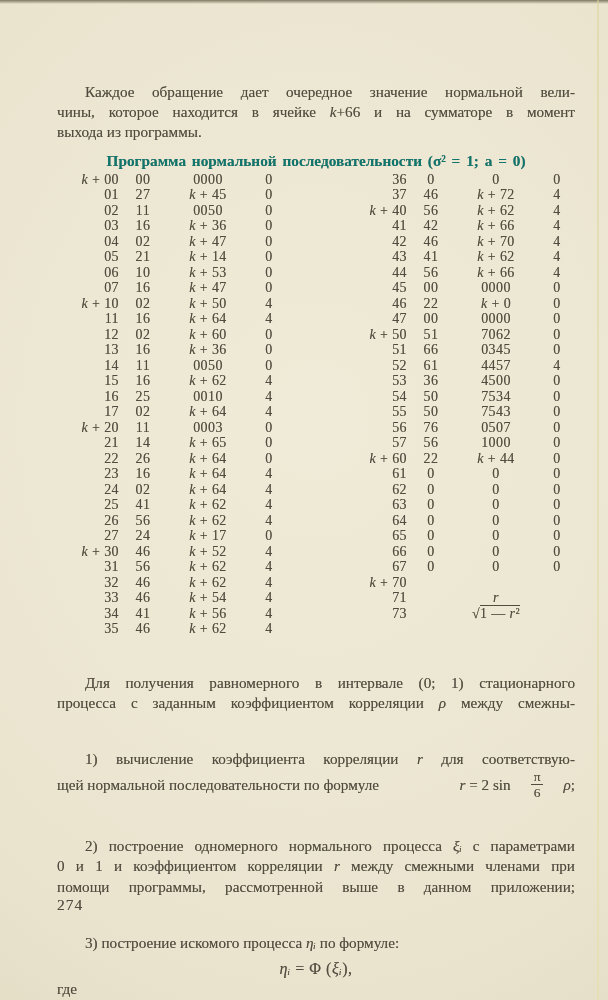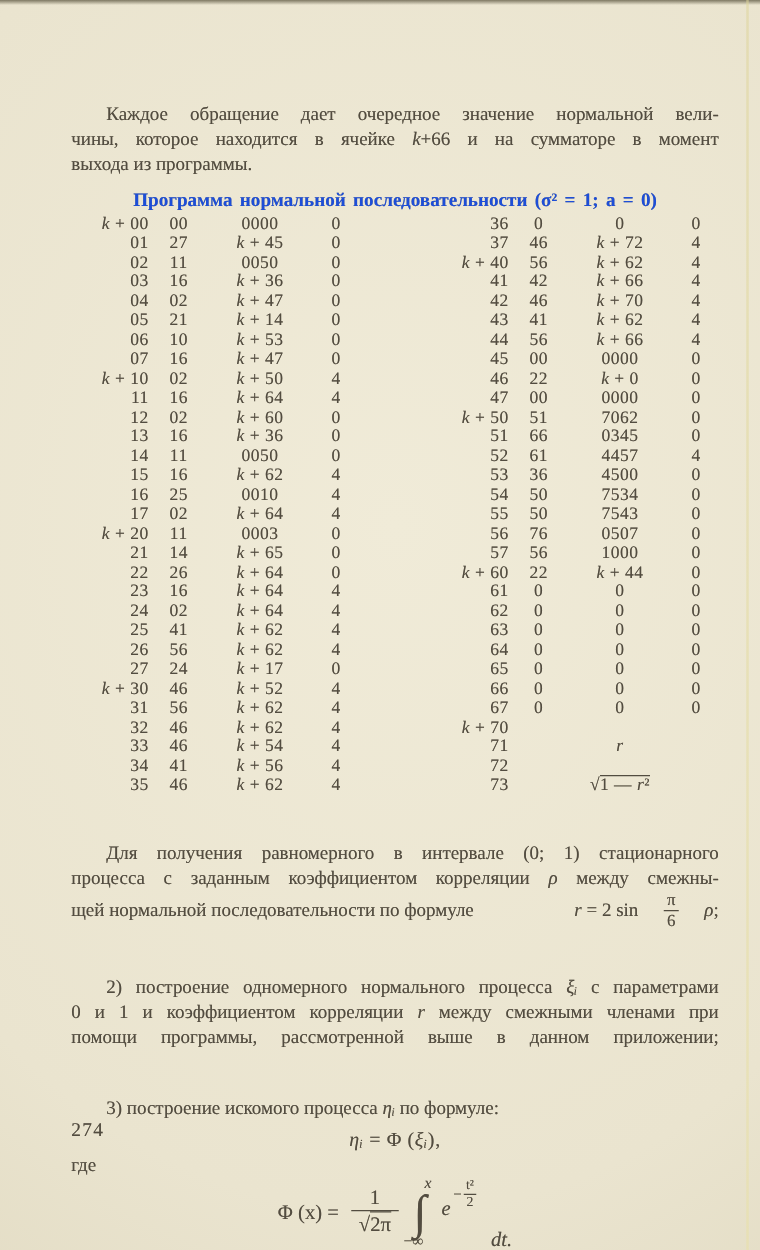--- a/index.html
+++ b/index.html
@@ -18,21 +18,21 @@
     position:absolute;top:0;left:0;width:608px;height:1000px;
     padding:46px 33px 0 57px;box-sizing:border-box;
     color:#524c40;text-shadow:0 0 .5px rgba(86,76,58,.55);
   }
   .para{font-size:15.2px;line-height:20.2px;}
   .line{white-space:nowrap;}
   .line.jl{white-space:normal;text-align:justify;text-align-last:justify;}
   .line.ind{text-indent:28px;margin-top:36px;}
   i{font-style:italic;}
   .table-title{
-    margin-top:8px;text-align:center;font-weight:bold;color:#1d4ed8;
+    margin-top:8px;text-align:center;font-weight:bold;color:#0f766e;
     font-size:15.3px;line-height:20px;word-spacing:2px;
   }
   .prog-table{display:flex;justify-content:space-between;width:518px;margin-top:1px;}
   .half{display:block;}
   .trow{display:grid;grid-template-columns:64px 44px 86px 36px;height:15.5px;}
   .tc{font-size:14px;line-height:15.5px;letter-spacing:.4px;}
   .c0{text-align:right;padding-right:2px;}
   .c1,.c2,.c3{text-align:center;}
   .rad{font-weight:bold;font-style:normal;}
   .ovl{border-top:1px solid #524c40;padding-top:0px;}
@@ -430,38 +430,33 @@
           <span class="tc c2"></span>
           <span class="tc c3"></span>
         </div>
         <div class="trow">
           <span class="tc c0">71</span>
           <span class="tc c1"></span>
           <span class="tc c2"><i>r</i></span>
           <span class="tc c3"></span>
         </div>
         <div class="trow">
-          <span class="tc c0">72</span>
-          <span class="tc c1"></span>
-          <span class="tc c2"></span>
-          <span class="tc c3"></span>
-        </div>
-        <div class="trow">
           <span class="tc c0">73</span>
           <span class="tc c1"></span>
           <span class="tc c2"><span class="rad">√</span><span class="ovl">1 — <i>r</i>²</span></span>
           <span class="tc c3"></span>
         </div>
       </div>
   </div>
 
 
   <div class="para">
       <div class="line jl ind">Для получения равномерного в интервале (0; 1) стационарного</div>
       <div class="line jl">процесса с заданным коэффициентом корреляции <i>ρ</i> между смежны-</div>
+      <div class="line jl ind">1) вычисление коэффициента корреляции <i>r</i> для соответствую-</div>
     </div>
 
   <div class="formula-line">
     <span>щей нормальной последовательности по формуле</span>
     <span class="fl-expr">
       <span><i>r</i> = 2 sin</span>
       <span class="frac">
         <span class="ft">π</span>
         <span class="fb">6</span>
       </span>

